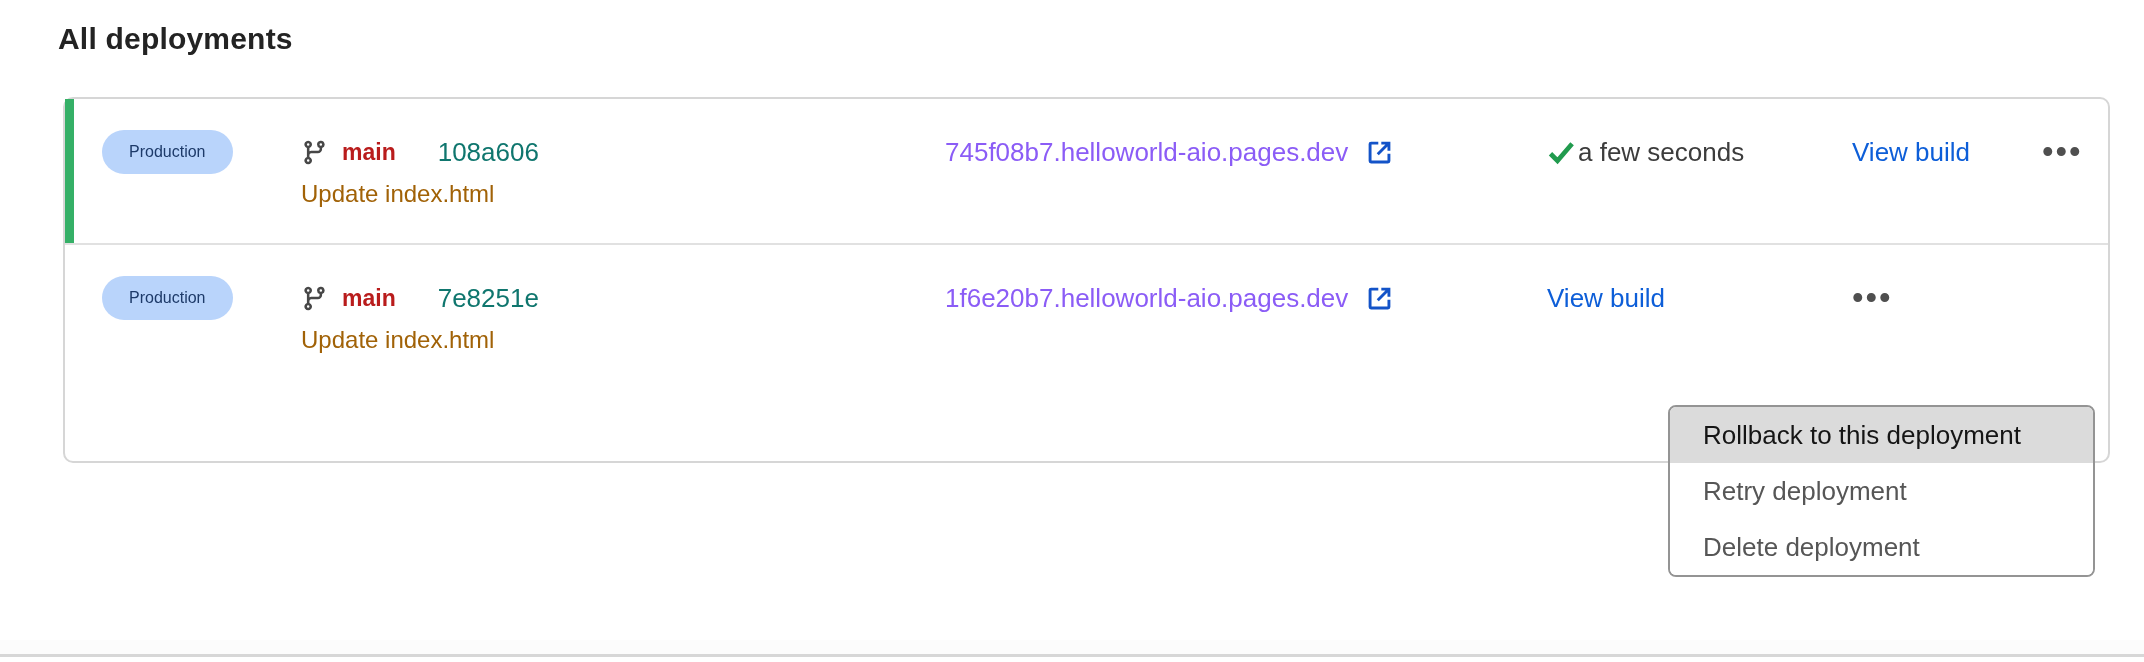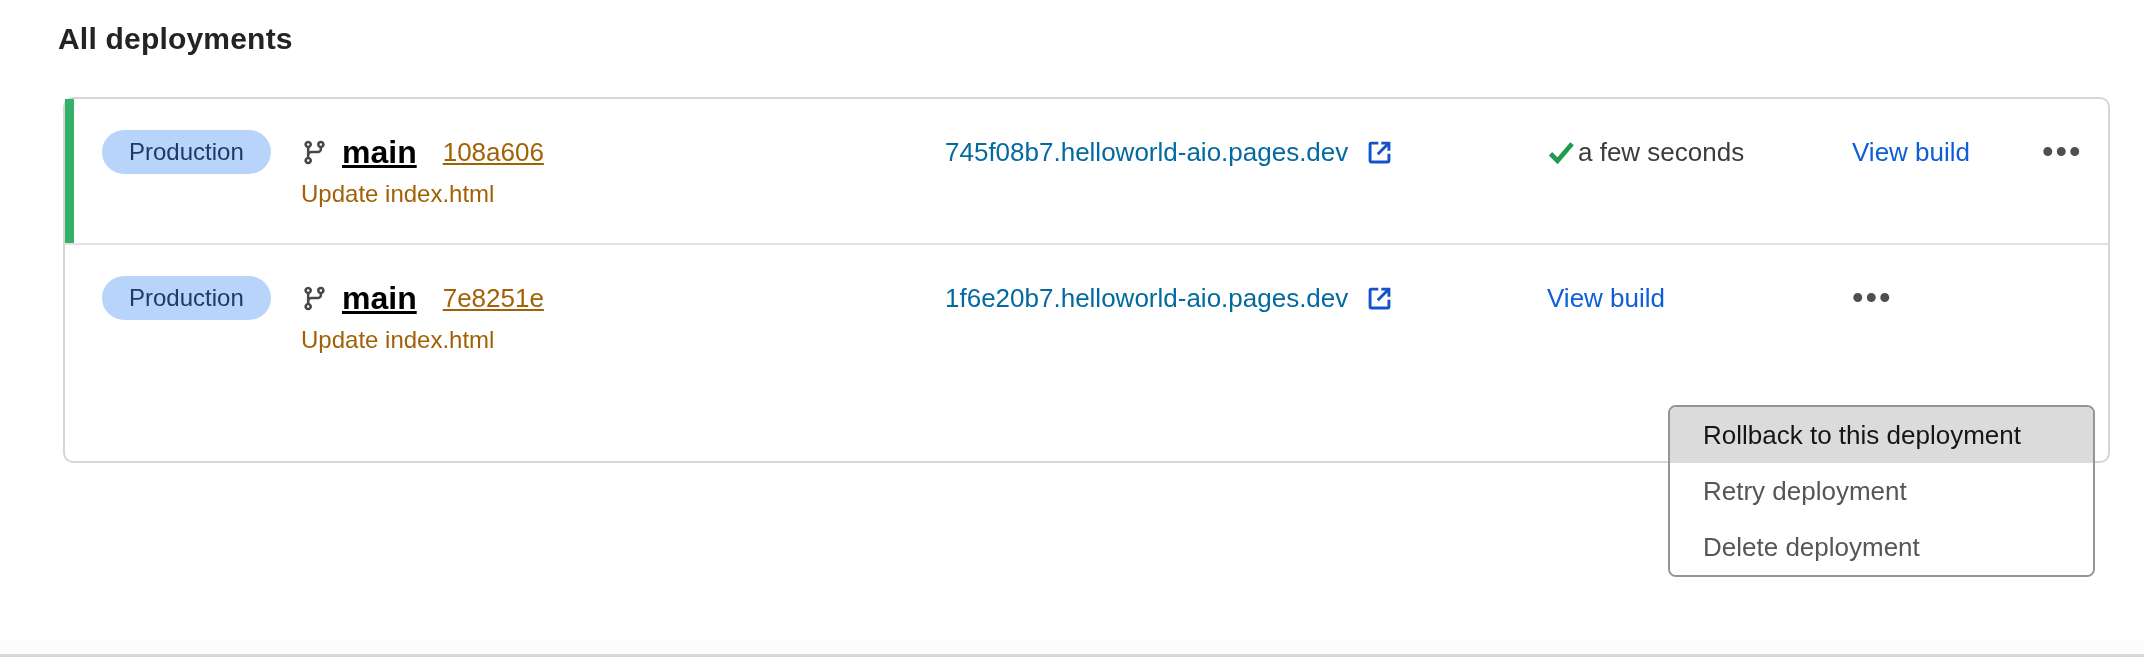--- a/index.html
+++ b/index.html
@@ -25,28 +25,28 @@
   .trow-0 { height:146px; border-bottom:2px solid #e1e1e1; }
   .trow-1 { height:140px; }
 
   .active-bar { position:absolute; left:0; top:0; height:100%; width:9px;
     background:#35b067; }
 
   .line1 { display:flex; align-items:center; height:46px; }
   .cell-env { padding-left:37px; }
 
   .badge { display:inline-flex; align-items:center; height:44px; padding:0 27px;
-    background:#b9d4fb; color:#1d3a69; border-radius:24px; font-size:24px; }
+    background:#b9d4fb; color:#1d3a69; border-radius:24px; font-size:16px; }
 
   .branch-icon { width:27px; height:27px; flex:0 0 auto; }
-  .branch-name { margin-left:14px; font-weight:700; font-size:32px; color:#000000;text-decoration:underline; }
-  .commit-link { margin-left:26px; font-size:26px; color:#a16207; cursor:pointer;text-decoration:underline; }
+  .branch-name { margin-left:14px; font-weight:700; font-size:23px; color:#b91c1c; }
+  .commit-link { margin-left:42px; font-size:26px; color:#0f766e; cursor:pointer; }
   .commit-msg { margin-top:5px; font-size:24px; color:#a16207; }
 
-  .deploy-url { font-size:26px; color:#0369a1; }
+  .deploy-url { font-size:26px; color:#8b5cf6; }
   .external-icon { width:29px; height:29px; margin-left:17px; cursor:pointer; }
 
   .check-icon { width:28px; height:28px; }
   .status-time { margin-left:3px; font-size:26px; color:#3c3c3c; }
 
   .view-build { font-size:26px; color:#0d5ed8; cursor:pointer; }
 
   .menu-btn { font-size:33px; color:#4f4f4f; letter-spacing:2px; line-height:20px;
     cursor:pointer; user-select:none; }
 

